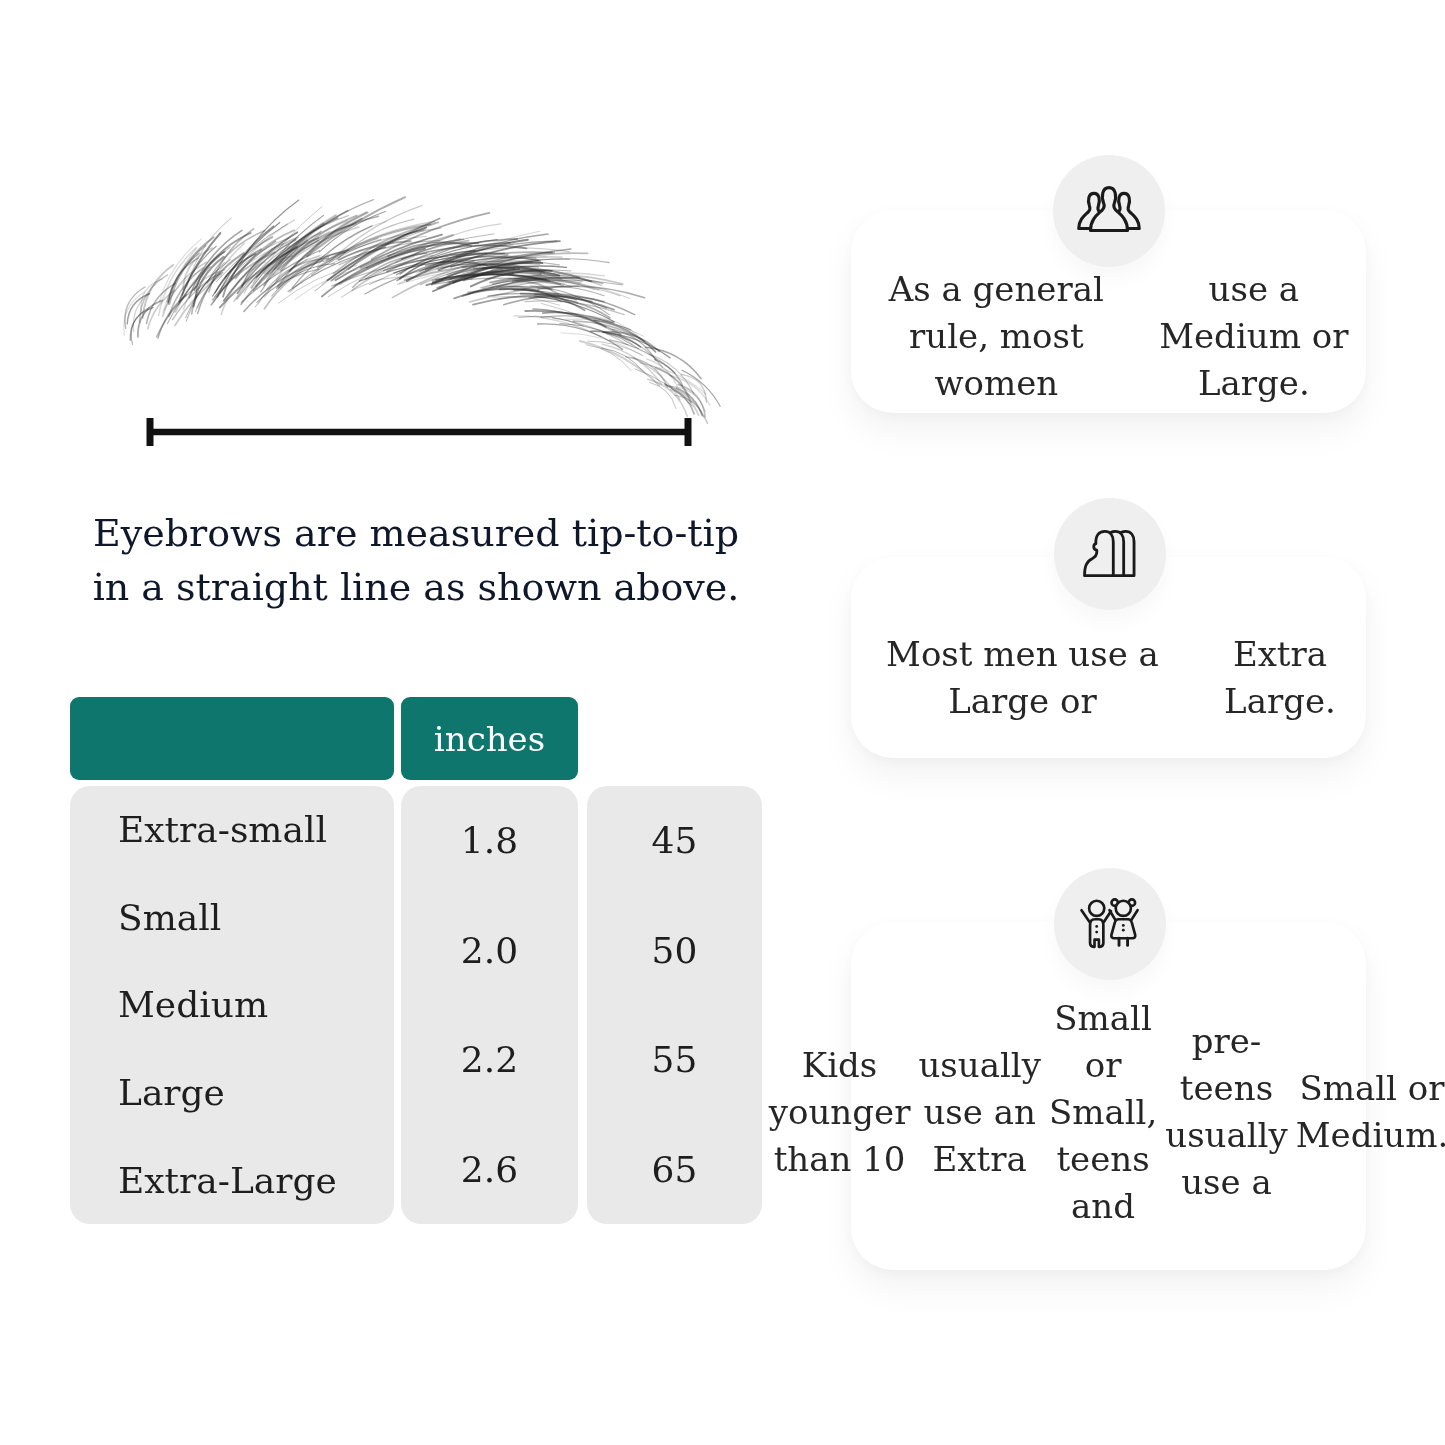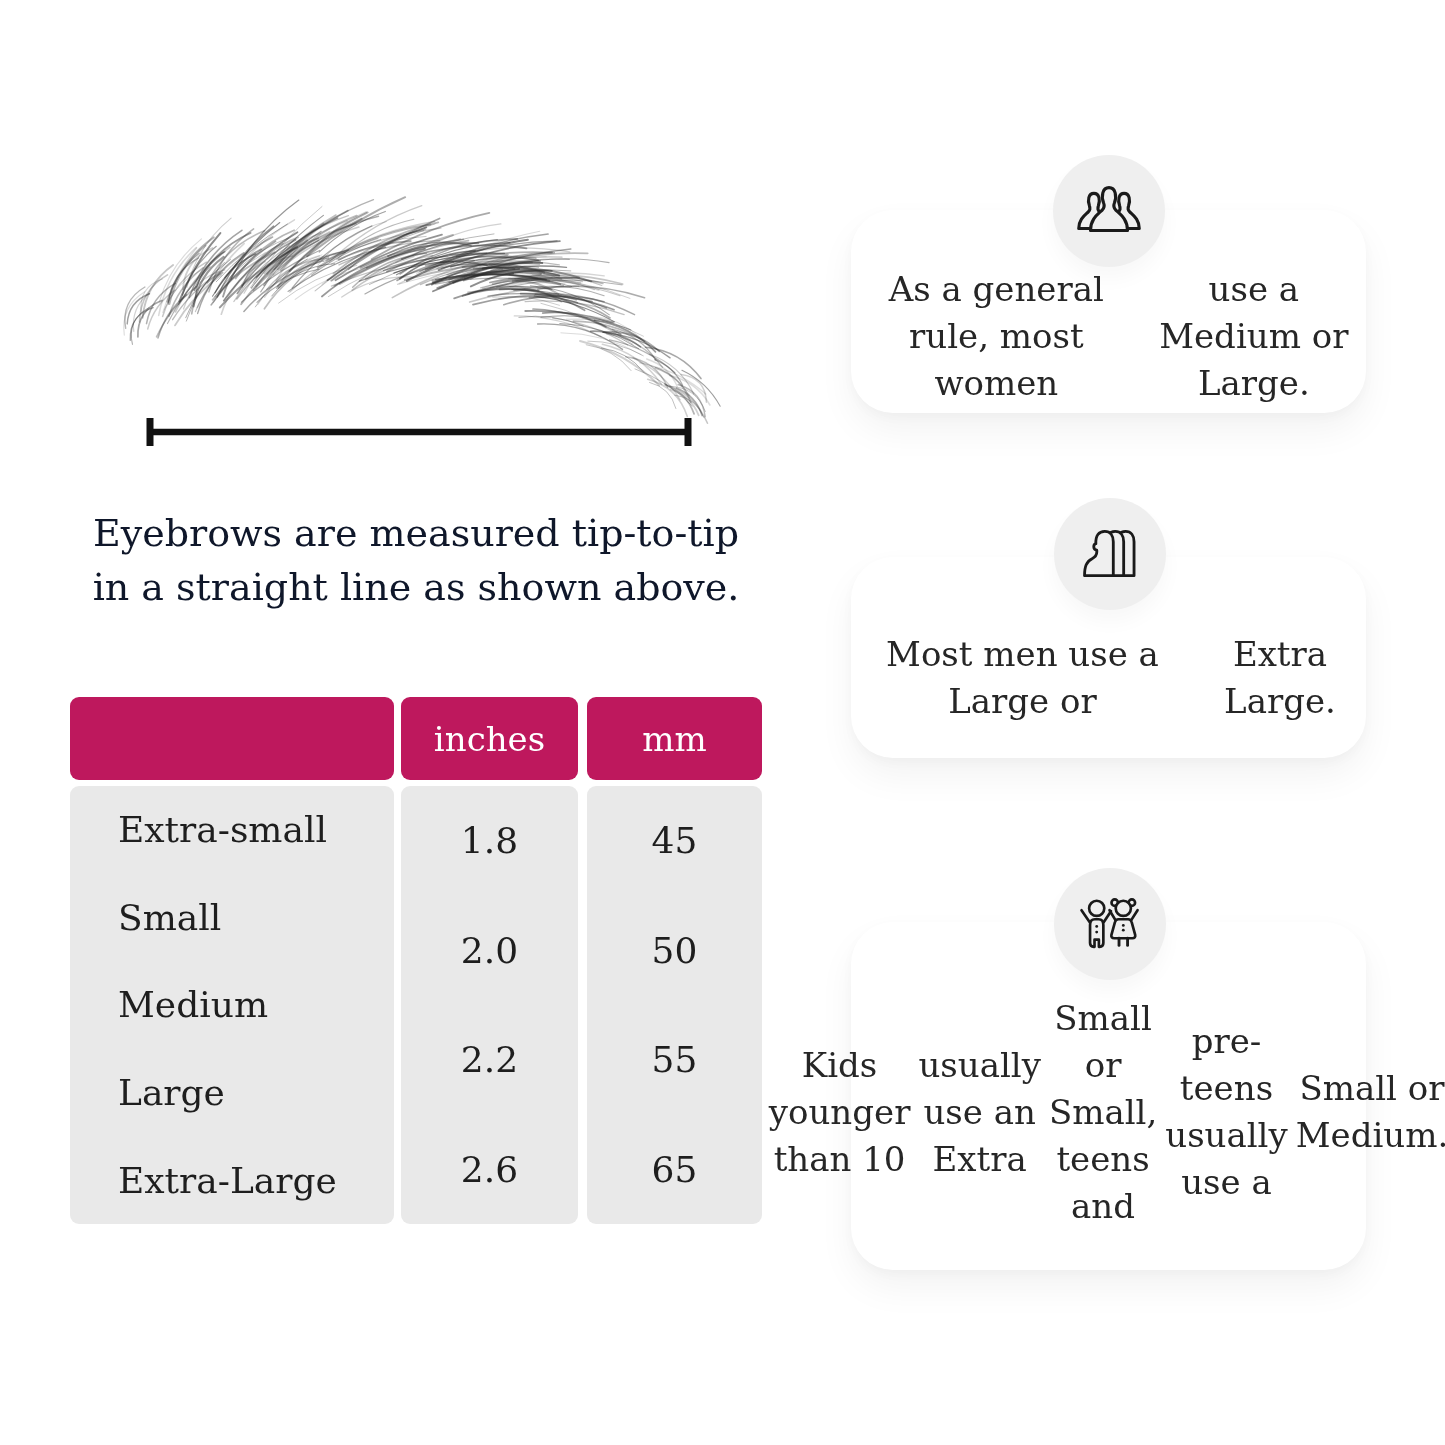--- a/index.html
+++ b/index.html
@@ -10,25 +10,25 @@
   svg{display:block;}
   
   #brow{position:absolute;left:116px;top:235px;width:582px;height:160px;overflow:visible;}
   #ruler{position:absolute;left:143px;top:416px;width:552px;height:32px;}
   .caption{
     position:absolute;left:78px;top:506px;width:676px;
     font-size:38px;line-height:54px;text-align:center;color:#0f172a;
   }
   
   .th{
-    position:absolute;top:697px;height:83px;background:#be185d;border-radius:9px;
+    position:absolute;top:697px;height:83px;background:#0f766e;border-radius:9px;
     color:#ffffff;display:flex;align-items:center;justify-content:center;font-size:34px;
   }
   .tb{
-    position:absolute;top:786px;height:438px;background:#e9e9e9;border-radius:9px;
+    position:absolute;top:786px;height:438px;background:#e9e9e9;border-radius:20px;
     display:flex;flex-direction:column;
   }
   .cell{flex:1;display:flex;align-items:center;font-size:36px;color:#1e1e1e;}
   .tb.labels .cell{padding-left:48px;}
   .tb.values .cell{justify-content:center;}
   #th0{left:70px;width:324px;} #th1{left:401px;width:177px;} #th2{left:587px;width:175px;}
   #tb0{left:70px;width:324px;} #tb1{left:401px;width:177px;} #tb2{left:587px;width:175px;}
   
   .card{
     position:absolute;left:851px;width:515px;background:#ffffff;border-radius:42px;
@@ -348,23 +348,20 @@
     <div>Eyebrows are measured tip-to-tip</div>
     <div>in a straight line as shown above.</div>
   </div>
 
   <div class="th" id="th0">
       <span></span>
     </div>
   <div class="th" id="th1">
       <span>inches</span>
     </div>
-  <div class="th" id="th2">
-      <span>mm</span>
-    </div>
 
   <div class="tb labels" id="tb0">
     <div class="cell">Extra-small</div>
     <div class="cell">Small</div>
     <div class="cell">Medium</div>
     <div class="cell">Large</div>
     <div class="cell">Extra-Large</div>
   </div>
   <div class="tb values" id="tb1">
     <div class="cell">1.8</div>

